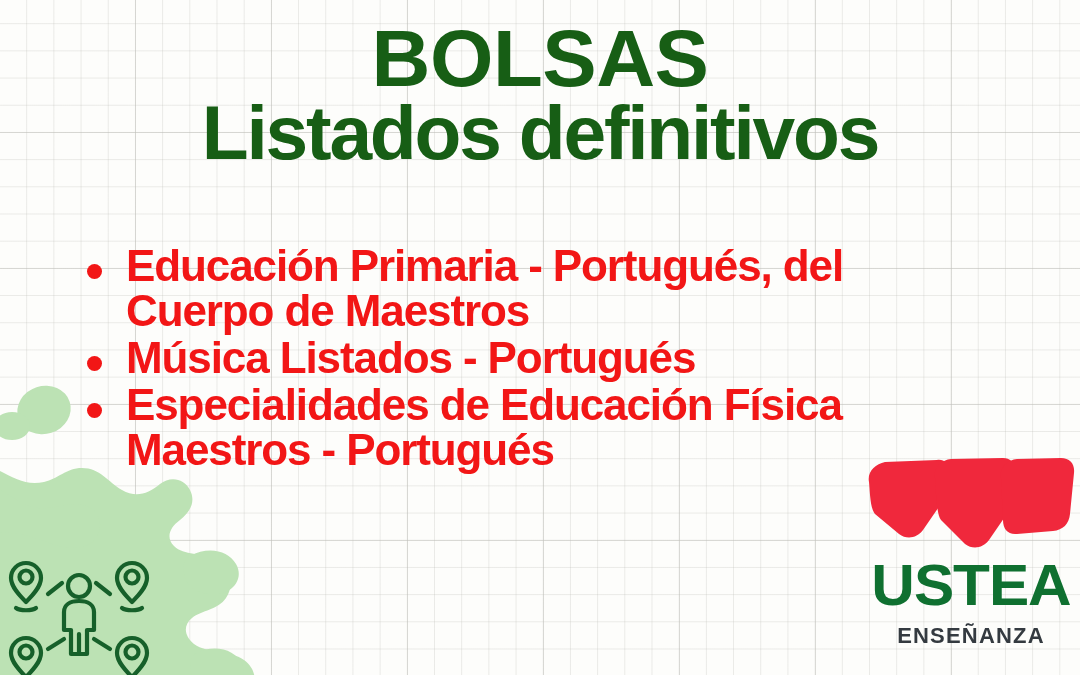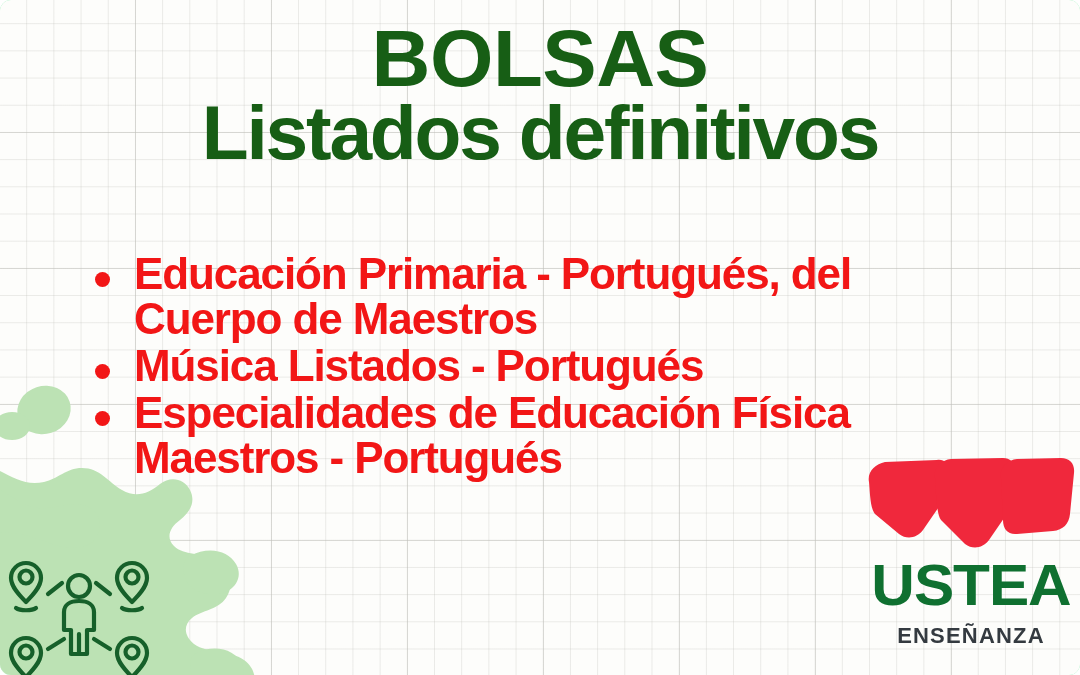--- a/index.html
+++ b/index.html
@@ -9,21 +9,20 @@
     background: #ffffff;
   }
 
   #poster {
     position: relative;
     width: 1080px;
     height: 675px;
     overflow: hidden;
     background-color: #86efac;
     font-family: "Liberation Sans", sans-serif;
-    border-radius: 11px;
   }
 
   
   #grid-bg {
     position: absolute;
     inset: 0;
     background-color: #fdfdfb;
     background-image:
       linear-gradient(to right, rgba(190,190,185,0.30) 1px, transparent 1px),
       linear-gradient(to bottom, rgba(190,190,185,0.30) 1px, transparent 1px),
@@ -91,21 +90,21 @@
     margin-top: 2px;
     transform: scaleX(1.01);
   }
 
   
   #bullet-list {
     position: absolute;
     left: 76px;
     top: 244px;
     width: 900px;
-    margin: 8px;
+    margin: 0;
     padding: 0;
     list-style: none;
     z-index: 5;
   }
   .bullet-row {
     position: relative;
     padding-left: 50px;
     margin-bottom: 2px;
     font-family: "Liberation Sans", sans-serif;
     font-weight: 700;

